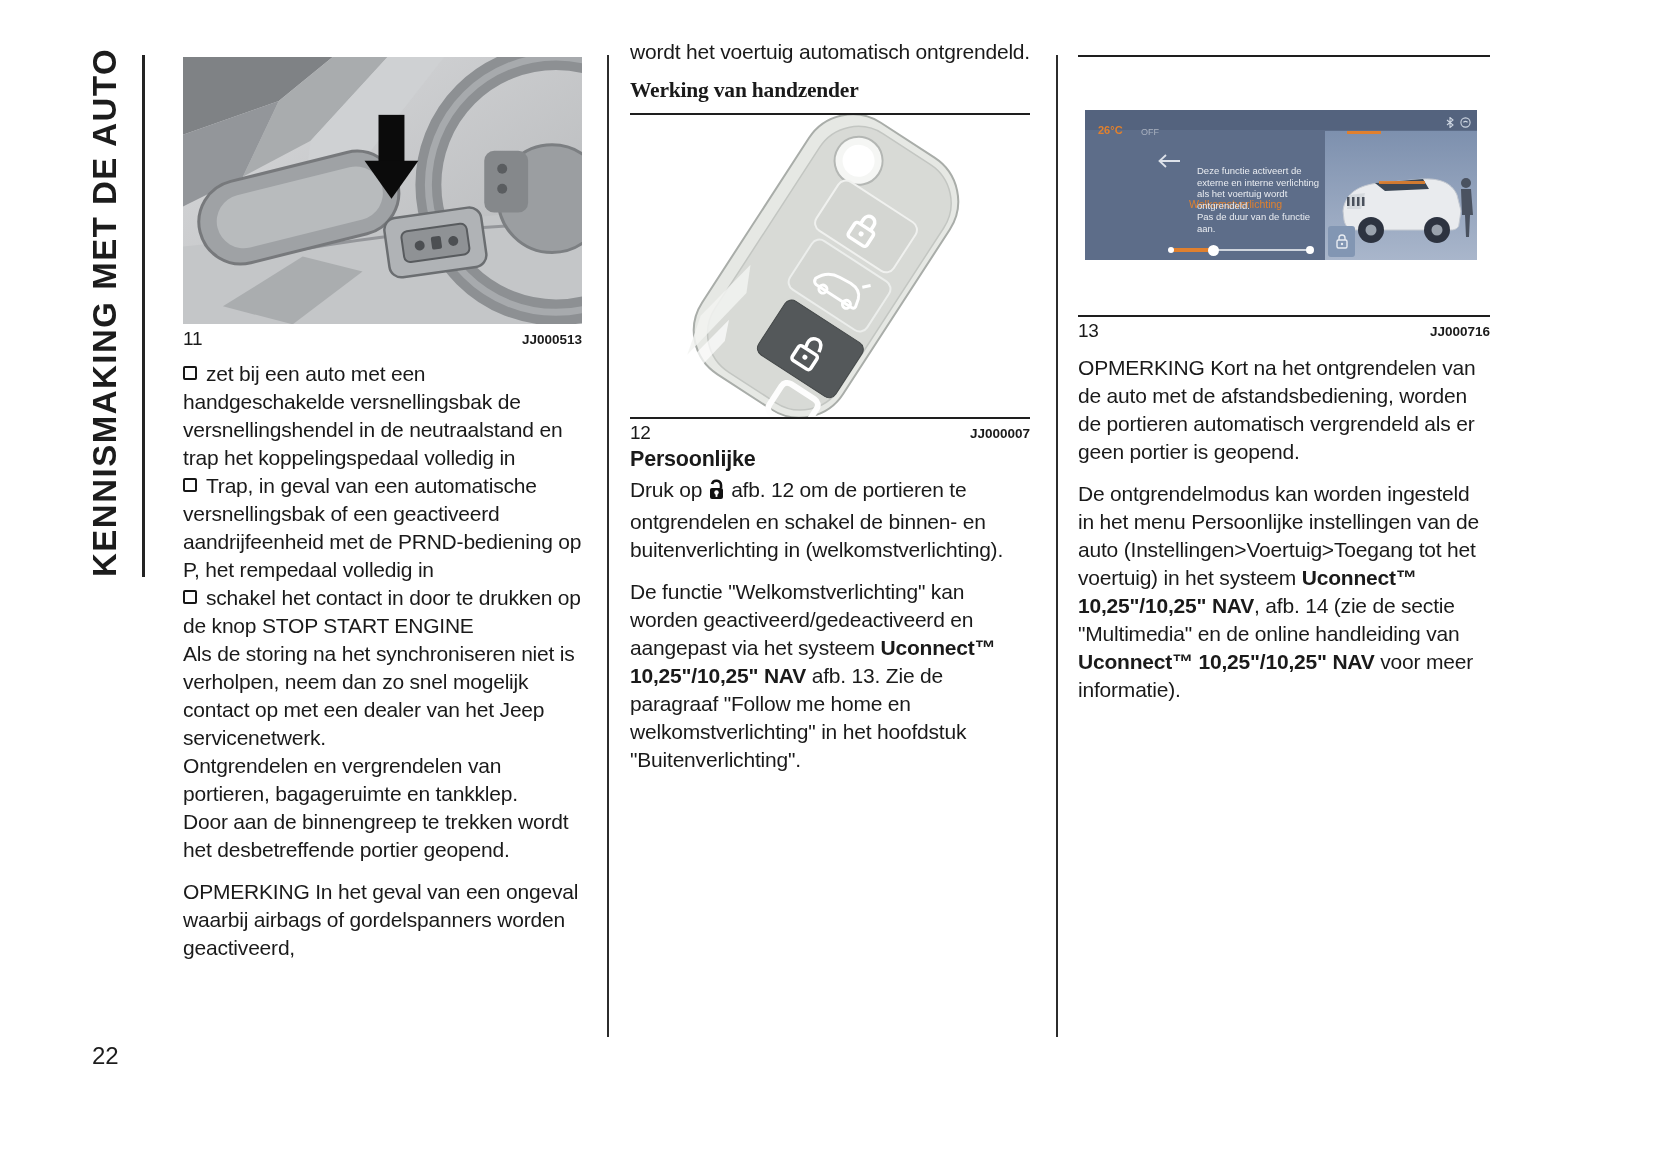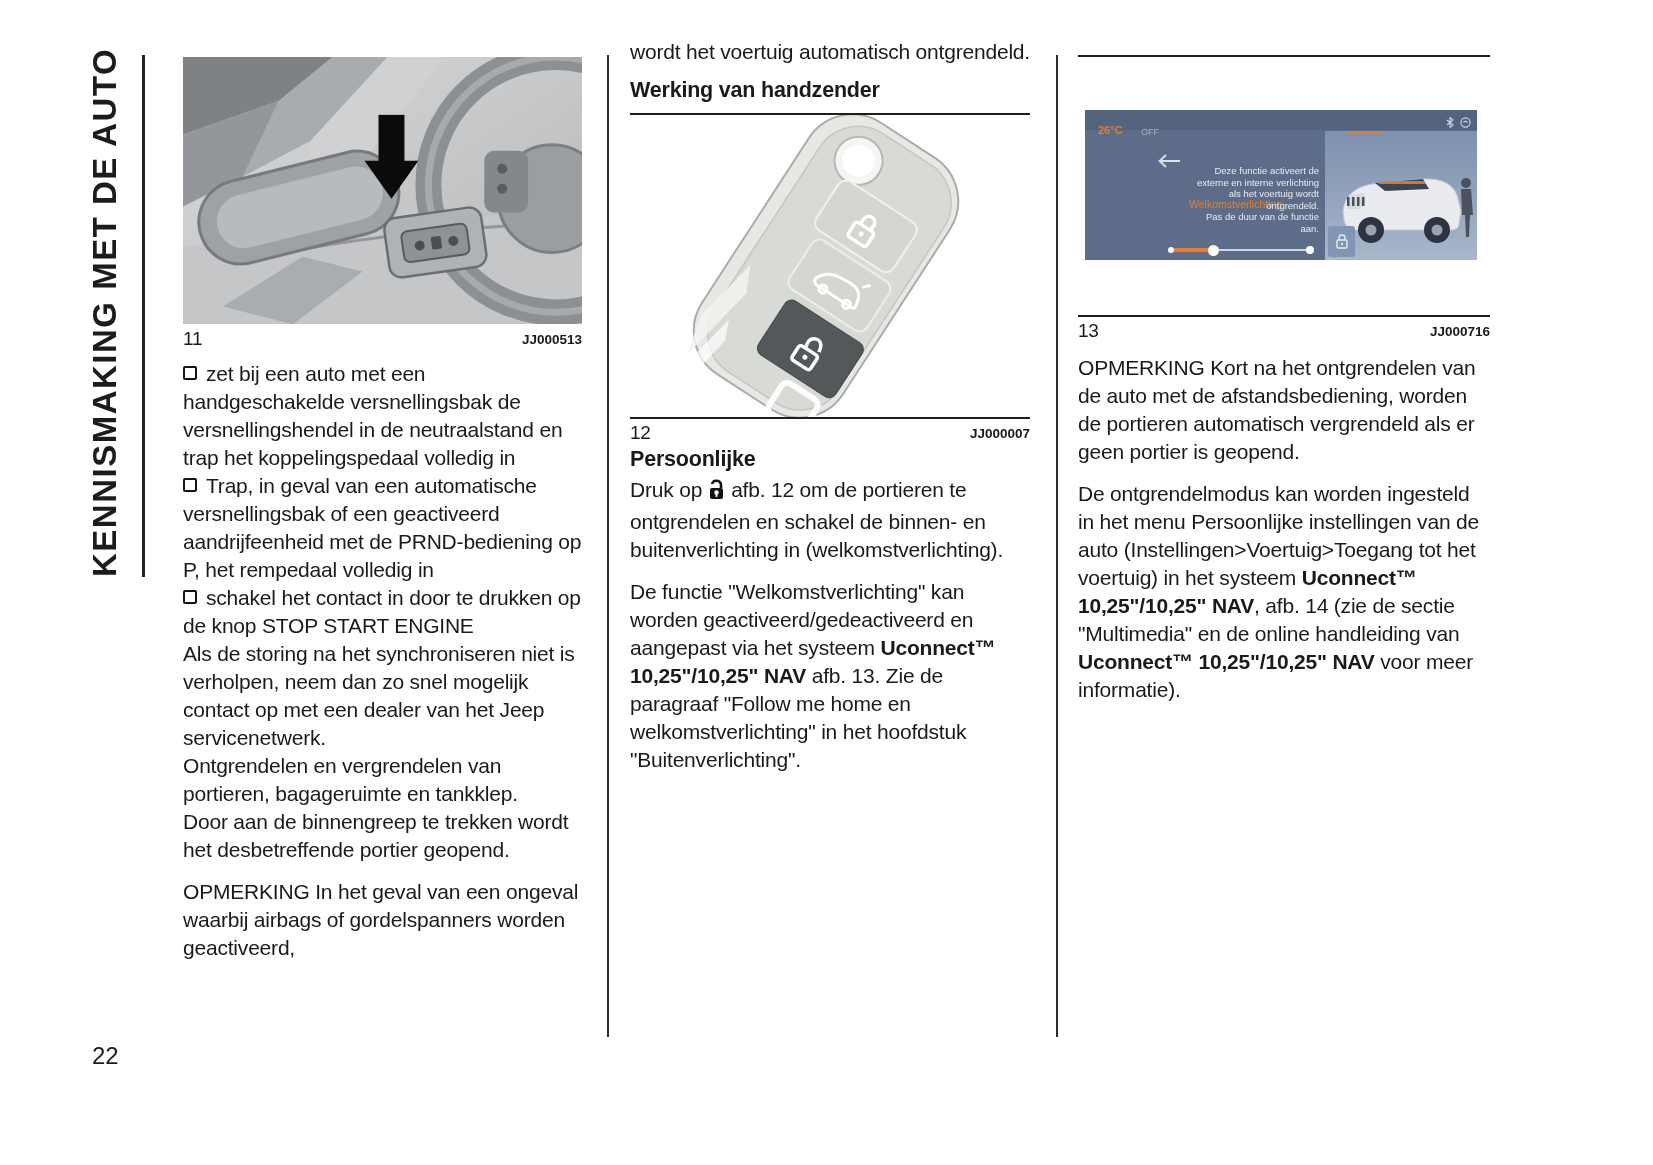--- a/index.html
+++ b/index.html
@@ -16,39 +16,39 @@
   
   .divider{position:absolute;top:55px;width:2px;height:982px;background:#2c2c2c;}
   .d1{left:607px;} .d2{left:1056px;}
 
   
   .col{position:absolute;font-size:21px;line-height:28px;letter-spacing:-0.2px;}
   .col1{left:183px;top:57px;width:399px;}
   .col2{left:630px;top:38px;width:400px;}
   .col3{left:1078px;top:55px;width:412px;}
 
-  figure{margin:0;text-align:right;}
+  figure{margin:0;}
   .fig-img{display:block;width:100%;}
   .caption{display:flex;justify-content:space-between;align-items:flex-end;margin-top:5px;}
   .fig-num{font-size:19px;line-height:20px;}
   .fig-code{font-size:13.5px;font-weight:700;letter-spacing:0;line-height:18px;}
 
   p{margin:0;}
   .b{font-weight:700;}
   .sq{display:inline-block;width:10px;height:10px;border:2.5px solid #161616;border-radius:2px;
       margin-right:9px;position:relative;top:-1px;}
   .gap-top{margin-top:14px;}
   .h-caps{font-size:22px;font-weight:700;letter-spacing:0.3px;margin:15px 0 7px;}
   .h-sub{font-size:21.5px;font-weight:700;margin:0;}
   .rule{border:none;border-top:2px solid #1e1e1e;margin:0;}
   .col1-text{margin-top:11px;}
   .inline-icon{display:inline-block;vertical-align:-4px;margin:0 5px;}
 
   
-  .col2 .h-sub.head2{margin-top:10px;}
+  .col2 .h-sub.head2{margin-top:10px;font-family:Liberation Serif, serif;}
   .col2 .rule.r-top{margin-top:9px;}
   .fob-fig{height:302px;}
   .col2 .caption{margin-top:4px;}
   .col2 .subhead{margin-top:2px;}
   .col2 .p-unlock{margin-top:3px;}
 
   
   .screen{position:relative;width:392px;height:150px;margin-left:7px;margin-top:53px;
           background:var(--screen_bg,#5d6d89);overflow:hidden;letter-spacing:0;}
   .screen .topbar{position:absolute;left:0;top:0;right:0;height:20px;background:rgba(10,16,28,0.10);}

